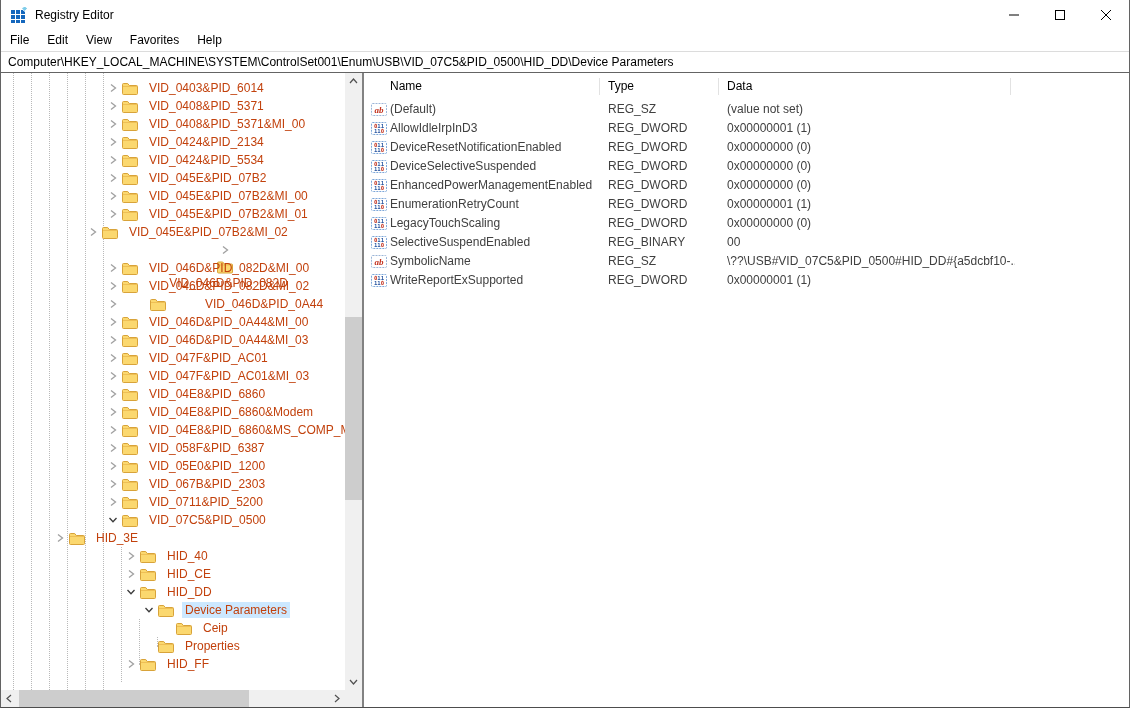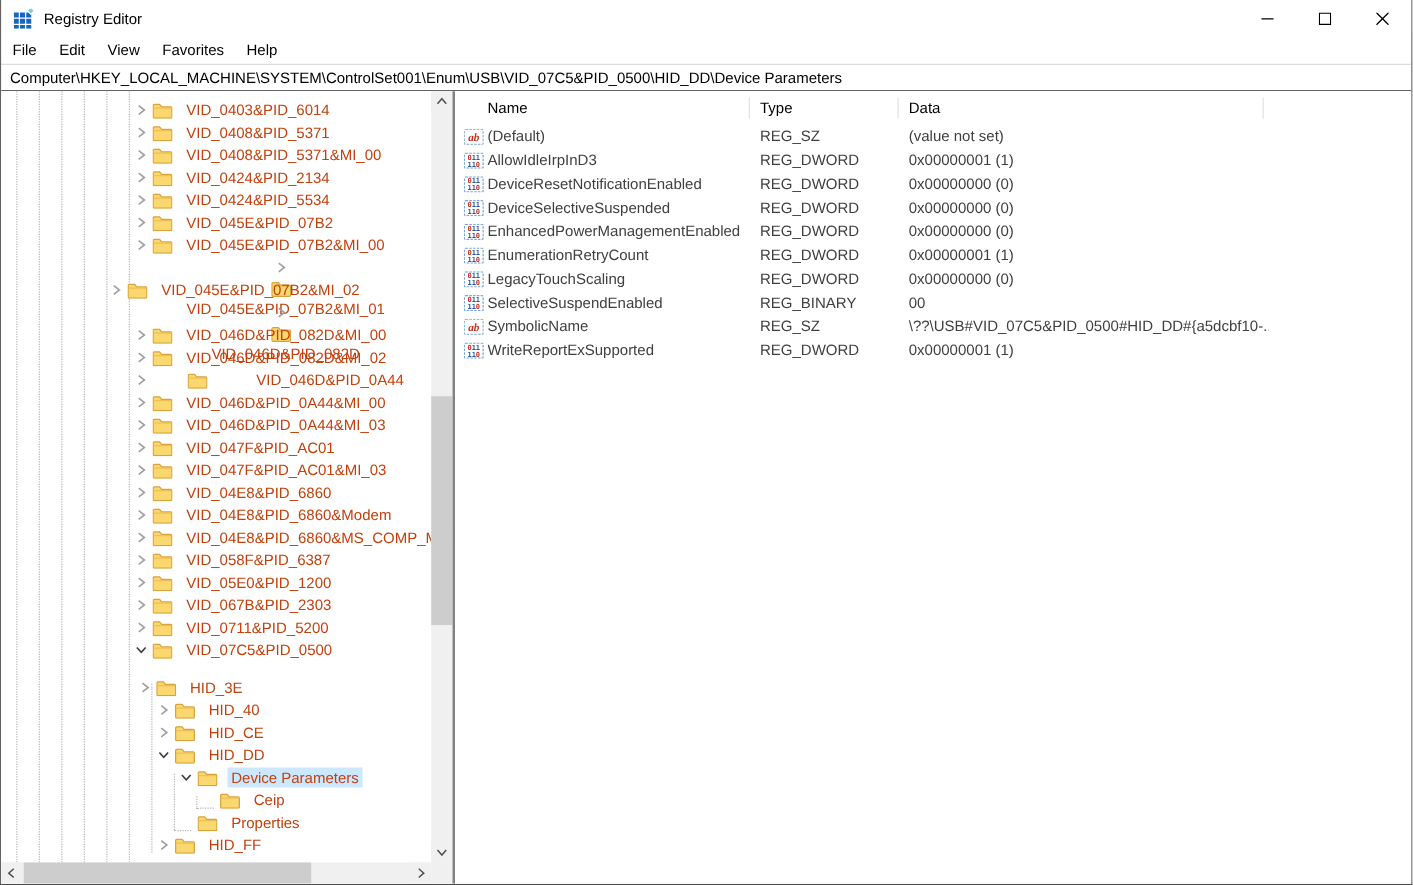--- a/index.html
+++ b/index.html
@@ -204,54 +204,54 @@
               <svg width="10" height="10" viewBox="0 0 10 10">
                 <polyline points="3,1.5 7.5,5 3,8.5" fill="none" stroke="#a0a0a0" stroke-width="1.3"></polyline>
               </svg>
             </span>
             <svg class="tree-folder" viewBox="0 0 16 13">
               <path d="M0.5,2.5 a1,1 0 0 1 1,-1 h4.2 l1.6,2 h7.2 a1,1 0 0 1 1,1 v7 a1,1 0 0 1 -1,1 h-13 a1,1 0 0 1 -1,-1 z" fill="#fbd86f" stroke="#d8a33a"></path>
               <line x1="1" y1="4.5" x2="15" y2="4.5" stroke="#eebf55"></line>
             </svg>
             <span class="tree-label">VID_045E&amp;PID_07B2&amp;MI_00</span>
           </div>
+          <div class="tree-row" style="padding-left: 103px;">
+            <span class="expander">
+              <svg width="10" height="10" viewBox="0 0 10 10">
+                <polyline points="3,1.5 7.5,5 3,8.5" fill="none" stroke="#a0a0a0" stroke-width="1.3"></polyline>
+              </svg>
+            </span>
+            <svg class="tree-folder" viewBox="0 0 16 13">
+              <path d="M0.5,2.5 a1,1 0 0 1 1,-1 h4.2 l1.6,2 h7.2 a1,1 0 0 1 1,1 v7 a1,1 0 0 1 -1,1 h-13 a1,1 0 0 1 -1,-1 z" fill="#fbd86f" stroke="#d8a33a"></path>
+              <line x1="1" y1="4.5" x2="15" y2="4.5" stroke="#eebf55"></line>
+            </svg>
+            <span class="tree-label">VID_045E&amp;PID_07B2&amp;MI_01</span>
+          </div>
+          <div class="tree-row" style="padding-left: 83px;">
+            <span class="expander">
+              <svg width="10" height="10" viewBox="0 0 10 10">
+                <polyline points="3,1.5 7.5,5 3,8.5" fill="none" stroke="#a0a0a0" stroke-width="1.3"></polyline>
+              </svg>
+            </span>
+            <svg class="tree-folder" viewBox="0 0 16 13">
+              <path d="M0.5,2.5 a1,1 0 0 1 1,-1 h4.2 l1.6,2 h7.2 a1,1 0 0 1 1,1 v7 a1,1 0 0 1 -1,1 h-13 a1,1 0 0 1 -1,-1 z" fill="#fbd86f" stroke="#d8a33a"></path>
+              <line x1="1" y1="4.5" x2="15" y2="4.5" stroke="#eebf55"></line>
+            </svg>
+            <span class="tree-label">VID_045E&amp;PID_07B2&amp;MI_02</span>
+          </div>
           <div class="tree-row" style="padding-left: 103px; flex-direction: column;">
             <span class="expander">
               <svg width="10" height="10" viewBox="0 0 10 10">
                 <polyline points="3,1.5 7.5,5 3,8.5" fill="none" stroke="#a0a0a0" stroke-width="1.3"></polyline>
               </svg>
             </span>
             <svg class="tree-folder" viewBox="0 0 16 13">
               <path d="M0.5,2.5 a1,1 0 0 1 1,-1 h4.2 l1.6,2 h7.2 a1,1 0 0 1 1,1 v7 a1,1 0 0 1 -1,1 h-13 a1,1 0 0 1 -1,-1 z" fill="#fbd86f" stroke="#d8a33a"></path>
               <line x1="1" y1="4.5" x2="15" y2="4.5" stroke="#eebf55"></line>
             </svg>
-            <span class="tree-label">VID_045E&amp;PID_07B2&amp;MI_01</span>
-          </div>
-          <div class="tree-row" style="padding-left: 83px;">
-            <span class="expander">
-              <svg width="10" height="10" viewBox="0 0 10 10">
-                <polyline points="3,1.5 7.5,5 3,8.5" fill="none" stroke="#a0a0a0" stroke-width="1.3"></polyline>
-              </svg>
-            </span>
-            <svg class="tree-folder" viewBox="0 0 16 13">
-              <path d="M0.5,2.5 a1,1 0 0 1 1,-1 h4.2 l1.6,2 h7.2 a1,1 0 0 1 1,1 v7 a1,1 0 0 1 -1,1 h-13 a1,1 0 0 1 -1,-1 z" fill="#fbd86f" stroke="#d8a33a"></path>
-              <line x1="1" y1="4.5" x2="15" y2="4.5" stroke="#eebf55"></line>
-            </svg>
-            <span class="tree-label">VID_045E&amp;PID_07B2&amp;MI_02</span>
-          </div>
-          <div class="tree-row" style="padding-left: 103px; flex-direction: column;">
-            <span class="expander">
-              <svg width="10" height="10" viewBox="0 0 10 10">
-                <polyline points="3,1.5 7.5,5 3,8.5" fill="none" stroke="#a0a0a0" stroke-width="1.3"></polyline>
-              </svg>
-            </span>
-            <svg class="tree-folder" viewBox="0 0 16 13">
-              <path d="M0.5,2.5 a1,1 0 0 1 1,-1 h4.2 l1.6,2 h7.2 a1,1 0 0 1 1,1 v7 a1,1 0 0 1 -1,1 h-13 a1,1 0 0 1 -1,-1 z" fill="#fbd86f" stroke="#d8a33a"></path>
-              <line x1="1" y1="4.5" x2="15" y2="4.5" stroke="#eebf55"></line>
-            </svg>
             <span class="tree-label">VID_046D&amp;PID_082D</span>
           </div>
           <div class="tree-row" style="padding-left: 103px;">
             <span class="expander">
               <svg width="10" height="10" viewBox="0 0 10 10">
                 <polyline points="3,1.5 7.5,5 3,8.5" fill="none" stroke="#a0a0a0" stroke-width="1.3"></polyline>
               </svg>
             </span>
             <svg class="tree-folder" viewBox="0 0 16 13">
               <path d="M0.5,2.5 a1,1 0 0 1 1,-1 h4.2 l1.6,2 h7.2 a1,1 0 0 1 1,1 v7 a1,1 0 0 1 -1,1 h-13 a1,1 0 0 1 -1,-1 z" fill="#fbd86f" stroke="#d8a33a"></path>
@@ -420,21 +420,21 @@
               <svg width="10" height="10" viewBox="0 0 10 10">
                 <polyline points="1.5,3 5,6.8 8.5,3" fill="none" stroke="#3c3c3c" stroke-width="1.3"></polyline>
               </svg>
             </span>
             <svg class="tree-folder" viewBox="0 0 16 13">
               <path d="M0.5,2.5 a1,1 0 0 1 1,-1 h4.2 l1.6,2 h7.2 a1,1 0 0 1 1,1 v7 a1,1 0 0 1 -1,1 h-13 a1,1 0 0 1 -1,-1 z" fill="#fbd86f" stroke="#d8a33a"></path>
               <line x1="1" y1="4.5" x2="15" y2="4.5" stroke="#eebf55"></line>
             </svg>
             <span class="tree-label">VID_07C5&amp;PID_0500</span>
           </div>
-          <div class="tree-row" style="padding-left: 106px; margin-top: 12px;">
+          <div class="tree-row" style="padding-left: 50px;">
             <span class="expander">
               <svg width="10" height="10" viewBox="0 0 10 10">
                 <polyline points="3,1.5 7.5,5 3,8.5" fill="none" stroke="#a0a0a0" stroke-width="1.3"></polyline>
               </svg>
             </span>
             <svg class="tree-folder" viewBox="0 0 16 13">
               <path d="M0.5,2.5 a1,1 0 0 1 1,-1 h4.2 l1.6,2 h7.2 a1,1 0 0 1 1,1 v7 a1,1 0 0 1 -1,1 h-13 a1,1 0 0 1 -1,-1 z" fill="#fbd86f" stroke="#d8a33a"></path>
               <line x1="1" y1="4.5" x2="15" y2="4.5" stroke="#eebf55"></line>
             </svg>
             <span class="tree-label">HID_3E</span>

